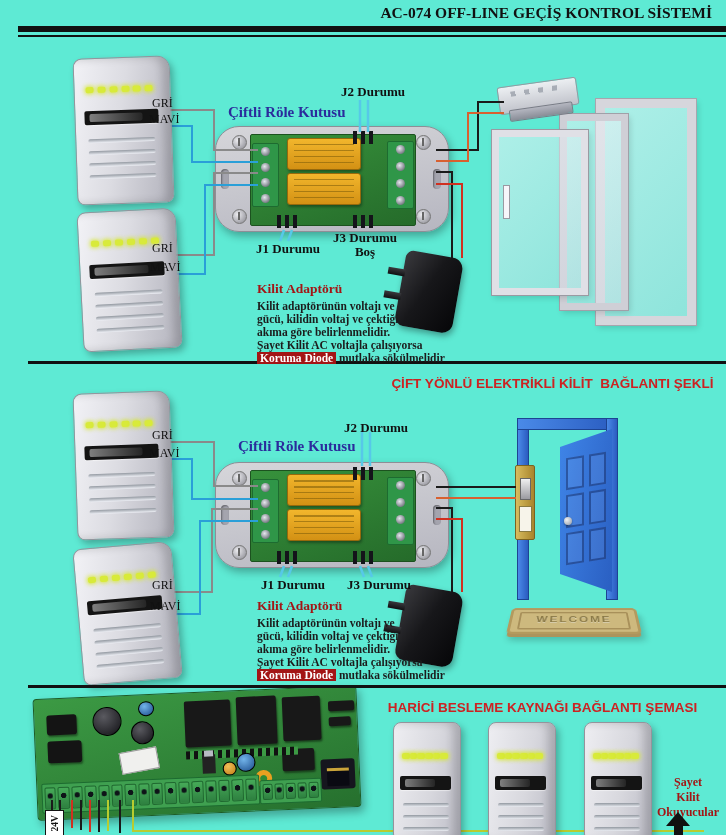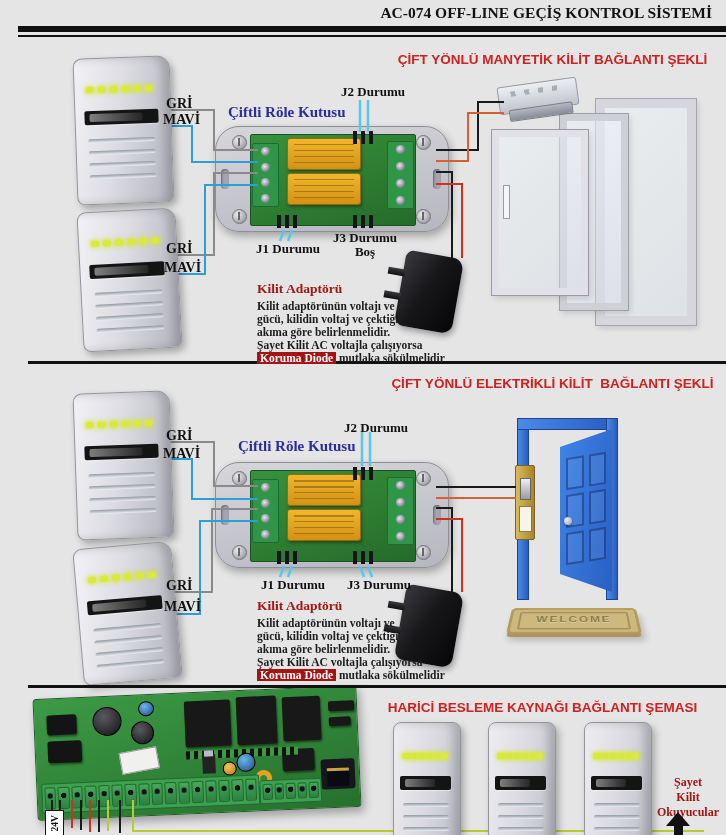--- a/index.html
+++ b/index.html
@@ -1,27 +1,27 @@
 <!DOCTYPE html>
 <html style="--section_title: #cc2222; --relay_label: #2b2b9c; --note_title: #a31515; --highlight_bg: #a31515; --wire_gray: #8a8a8a; --wire_blue: #2a9fd8; --wire_black: #1a1a1a; --wire_red: #d03020; --wire_orange: #d86030; --wire_cyan: #57c8e8; --wire_ygreen: #b8cc30;"><head>
 <meta charset="utf-8">
 <style>
   html,body{margin:0;padding:0;background:#fff;}
-  #canvas{position:relative;width:726px;height:835px;background:#e5e5e5;overflow:hidden;
+  #canvas{position:relative;width:726px;height:835px;background:#5eead4;overflow:hidden;
           font-family:"Liberation Serif","DejaVu Serif",serif;}
   
   .hdr-title{position:absolute;top:4px;right:14px;font-weight:bold;font-size:15.5px;color:#111;z-index:7;}
   .rule{position:absolute;left:18px;right:0;background:#111;z-index:7;}
   .r1{top:26px;height:6px}.r2{top:35px;height:2px}
   .divider{position:absolute;left:28px;right:0;height:3px;background:#111;z-index:7;}
   
   .sec-title{position:absolute;font-family:"Liberation Sans","DejaVu Sans",sans-serif;font-weight:bold;
              font-size:13.5px;color:var(--section_title,#cc2222);text-align:center;white-space:pre;z-index:7;}
   
-  .wlabel{position:absolute;font-weight:bold;font-size:14px;color:#111;z-index:7;margin-left:14px;}
+  .wlabel{position:absolute;font-weight:normal;font-size:12px;color:#111;z-index:7;}
   .jlabel{position:absolute;font-weight:bold;font-size:13px;color:#111;text-align:center;z-index:7;line-height:14px;}
   .rlabel{position:absolute;font-weight:bold;font-size:15px;color:var(--relay_label,#2b2b9c);z-index:7;}
   
   .reader{position:absolute;z-index:6;border-radius:9px 13px 8px 8px;
           background:linear-gradient(100deg,#f2f2f6 0%,#dcdce2 45%,#b2b2bc 100%);
           border:1px solid #94949c;box-shadow:inset -7px 0 9px rgba(0,0,0,.16),3px 4px 7px rgba(0,0,0,.28);}
   .leds{position:absolute;left:12%;right:18%;display:flex;justify-content:space-between;}
   .leds i{width:8px;height:6px;border-radius:2px;background:#d8ea3a;box-shadow:0 0 4px 1px rgba(214,232,42,.9);}
   .band{position:absolute;left:9%;right:13%;height:14px;background:#141414;border-radius:2px;
         box-shadow:0 1px 1px rgba(255,255,255,.5);}
@@ -155,21 +155,20 @@
 </style>
 </head>
 <body>
 
 <div id="canvas">
 
   <div class="hdr-title">AC-074 OFF-LINE GEÇİŞ KONTROL SİSTEMİ</div>
   <div class="rule r1"></div>
   <div class="rule r2"></div>
 
-  <div class="sec-title" style="left:385px;top:52px;width:335px">ÇİFT YÖNLÜ MANYETİK KİLİT BAĞLANTI ŞEKLİ</div>
   <div class="sec-title" style="left:385px;top:376px;width:335px">ÇİFT YÖNLÜ ELEKTRİKLİ KİLİT  BAĞLANTI ŞEKLİ</div>
   <div class="sec-title" style="left:375px;top:700px;width:335px">HARİCİ BESLEME KAYNAĞI BAĞLANTI ŞEMASI</div>
 
   <div class="divider" style="top:361px"></div>
   <div class="divider" style="top:685px"></div>
 
   <svg class="wires" width="726" height="835">
 
     <polyline class="pl gray" points="164,110 214,110 214,150 258,150"></polyline>
     <polyline class="pl blue" points="166,126 192,126 192,162 258,162"></polyline>

